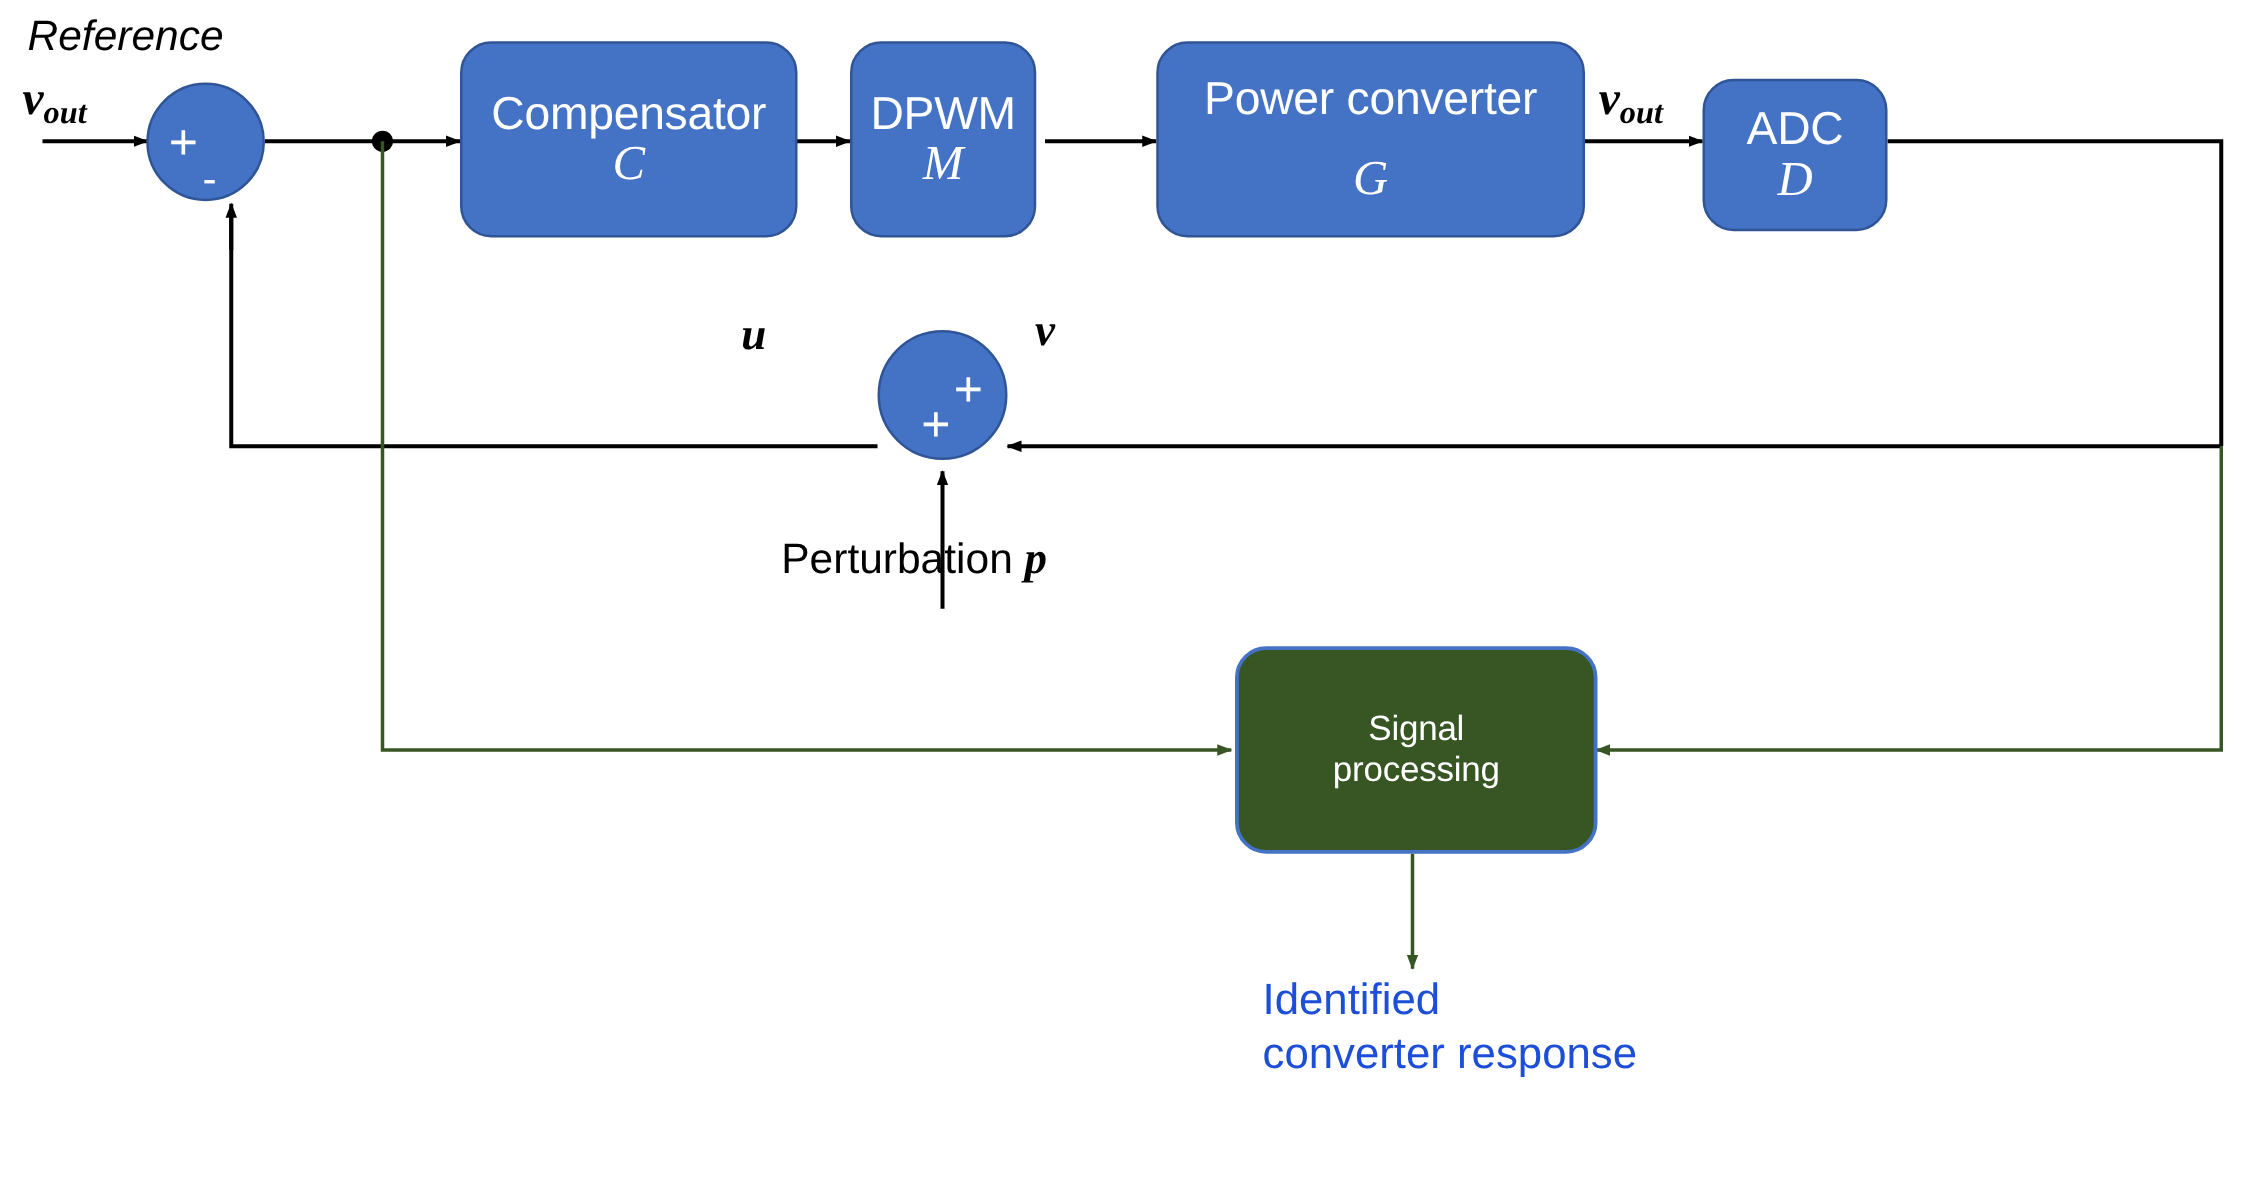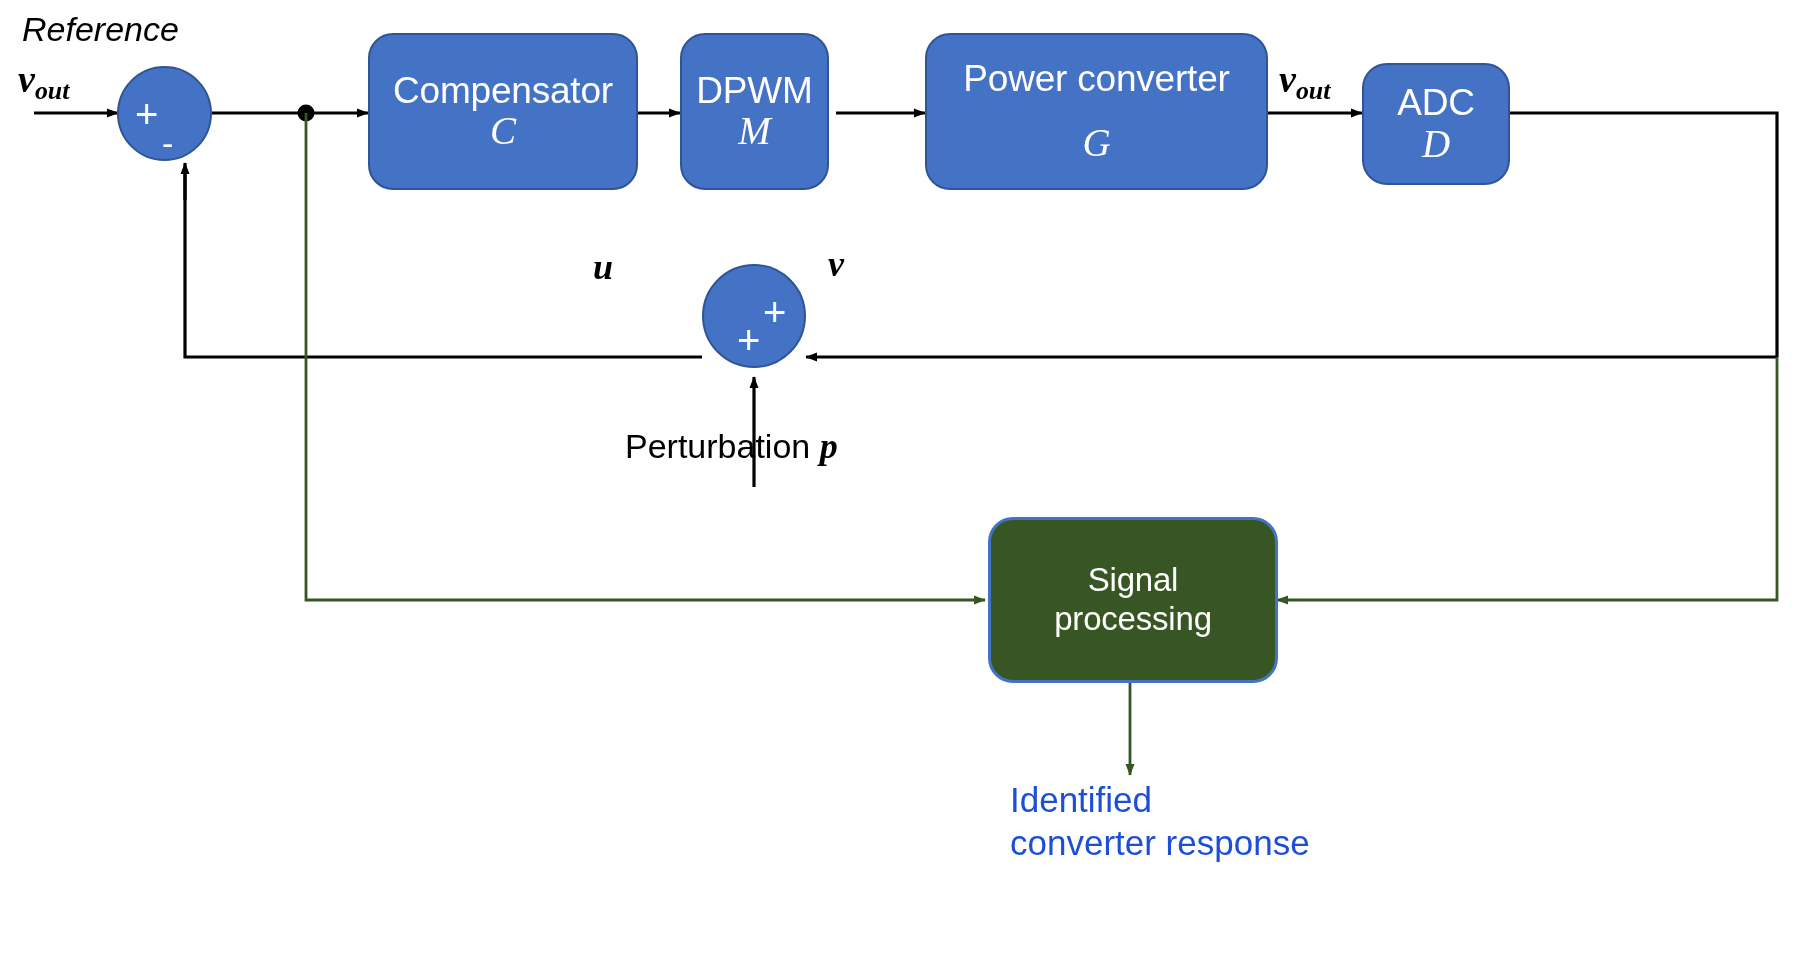--- a/index.html
+++ b/index.html
@@ -51,21 +51,21 @@
   }
   .blue-block {
     background: #4472C4;
     border: 2px solid #2F5597;
   }
   .green-block {
     background: #375623;
     border: 3px solid #4472C4;
   }
   .green-block .blk-title {
-    font-size: 33px;
+    font-size: 28px;
     line-height: 1.17;
     white-space: normal;
   }
 
   
   .summer {
     position: absolute;
     box-sizing: border-box;
     border-radius: 50%;
     background: #4472C4;

